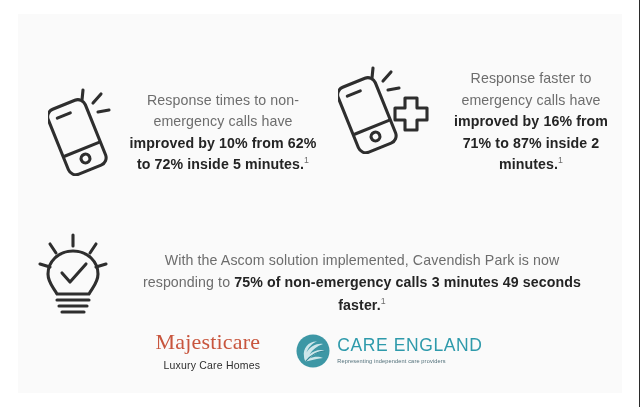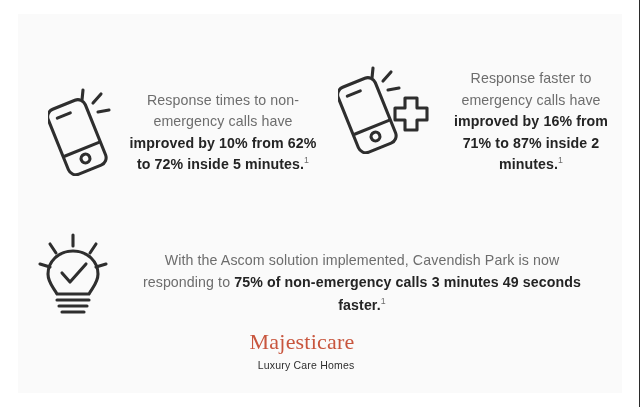--- a/index.html
+++ b/index.html
@@ -109,21 +109,21 @@
 
   sup.fn {
     font-size: 0.62em;
     vertical-align: super;
     line-height: 0;
   }
 
   
   .logo-row {
     position: absolute;
-    left: 0;
+    left: 17px;
     top: 322px;
     width: 604px;
     height: 58px;
     display: flex;
     align-items: center;
     justify-content: center;
     gap: 36px;
   }
 
   
@@ -247,15 +247,29 @@
     </div>
   </div>
 
   <div class="logo-row">
 
     <div class="majesticare">
       <span class="brand">Majesticare</span>
       <span class="tagline">Luxury Care Homes</span>
     </div>
 
+    <div class="care-england">
+      <svg class="ce-mark" width="34" height="34" viewBox="0 0 34 34">
+        <circle cx="17" cy="17" r="16.5" fill="#3d97a5"></circle>
+        <path d="M8 22.5 C6.5 14 13 7 21 7.5 C16 9.5 12 13.5 10.5 18.5 C14 12.5 21 9 27 10
+                 C21 12 16.5 15.5 13.5 20.5 C18 16.5 24.5 15 29 17
+                 C23 17.5 17.5 20 13.5 24.5 C17.5 22.5 23 22 27 24
+                 C20.5 25 14 26.5 9.5 27.5 C8.5 26 8 24 8 22.5 Z" fill="#d9edf0" opacity="0.92"></path>
+        <path d="M9.5 27.5 C15 21 22 17 29 17" stroke="#2e8494" stroke-width="1.1" fill="none"></path>
+      </svg>
+      <span class="ce-words">
+        <span class="ce-name">CARE ENGLAND</span>
+        <span class="ce-sub">Representing independent care providers</span>
+      </span>
+    </div>
   </div>
 
 </div>
 
 </body></html>

